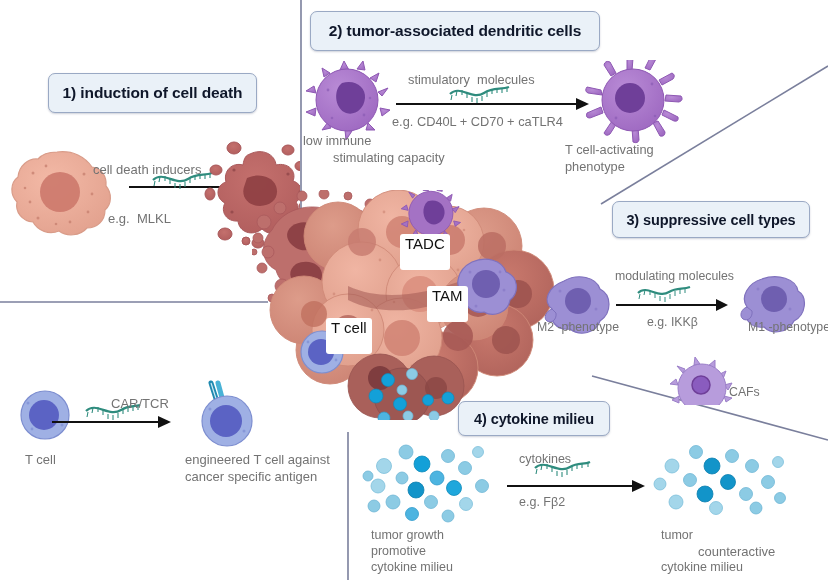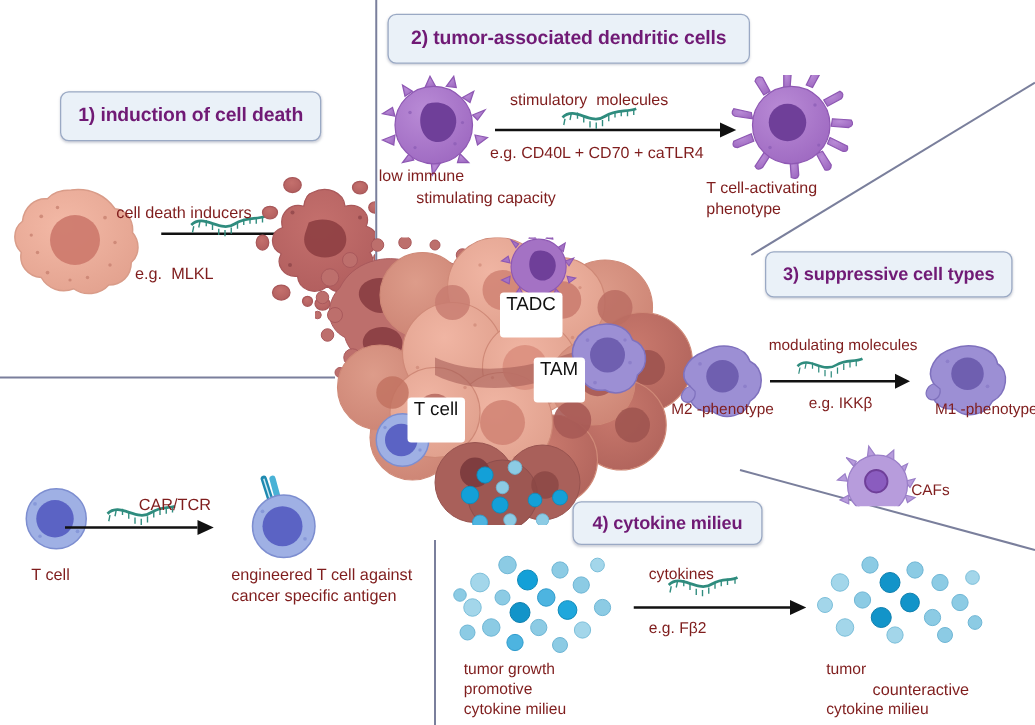--- a/index.html
+++ b/index.html
@@ -9,41 +9,41 @@
   svg{display:block;}
 
   
   .titlebox{
     position:absolute;
     background:#eaf1f8;
     border:1.6px solid #9aa9c4;
     border-radius:7px;
     box-shadow:0 1px 2px rgba(90,100,130,.30);
     display:flex;align-items:center;justify-content:center;
-    font-weight:bold;color:#701a75;
+    font-weight:bold;color:#0f172a;
     letter-spacing:-0.1px;
     white-space:nowrap;
   }
 
   
   .calloutlbl{
     position:absolute;
     background:#ffffff;
     border-radius:3px;
     font-weight:normal;
     color:#111;
     padding:1px 5px 18px 5px;
     white-space:nowrap;
     line-height:1.15;
   }
 
   
   .cap{
     position:absolute;
-    color:#7f1d1d;
+    color:#737373;
     white-space:pre;
     line-height:1.22;
   }
 </style>
 </head>
 <body>
 
 <div id="fig">
 
   <svg class="abs" style="left:0;top:0;" width="828" height="580">

